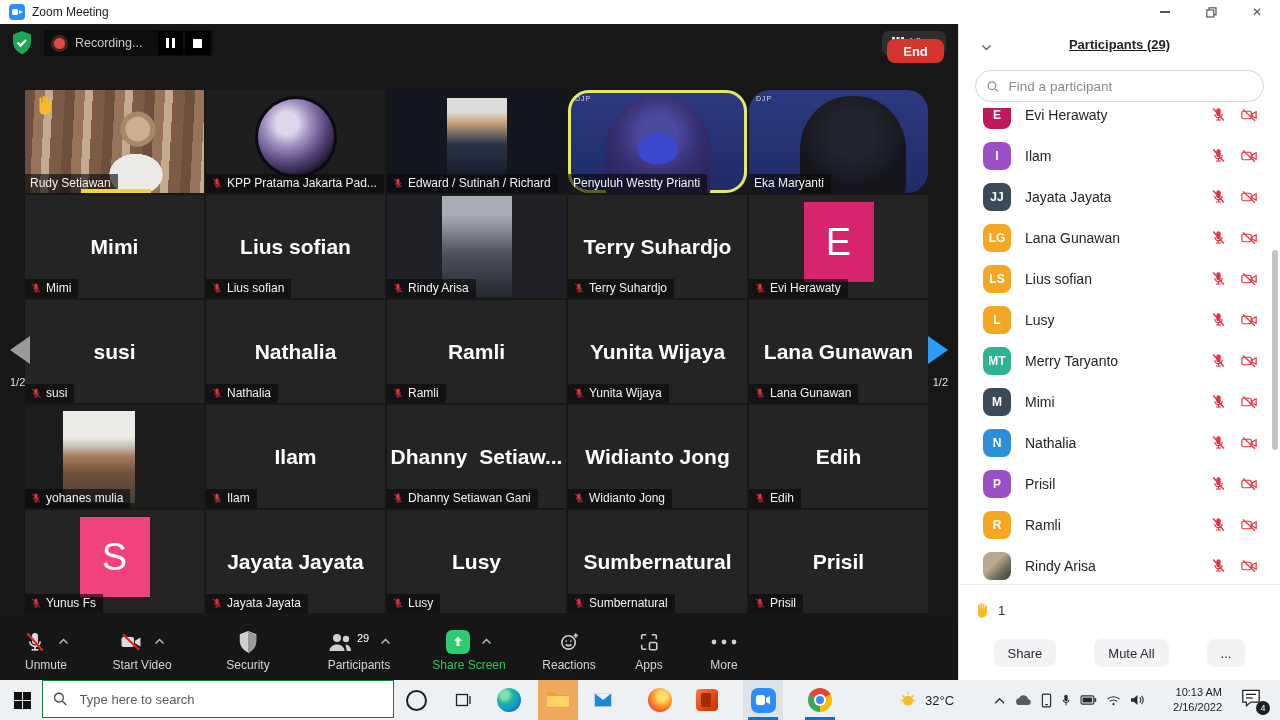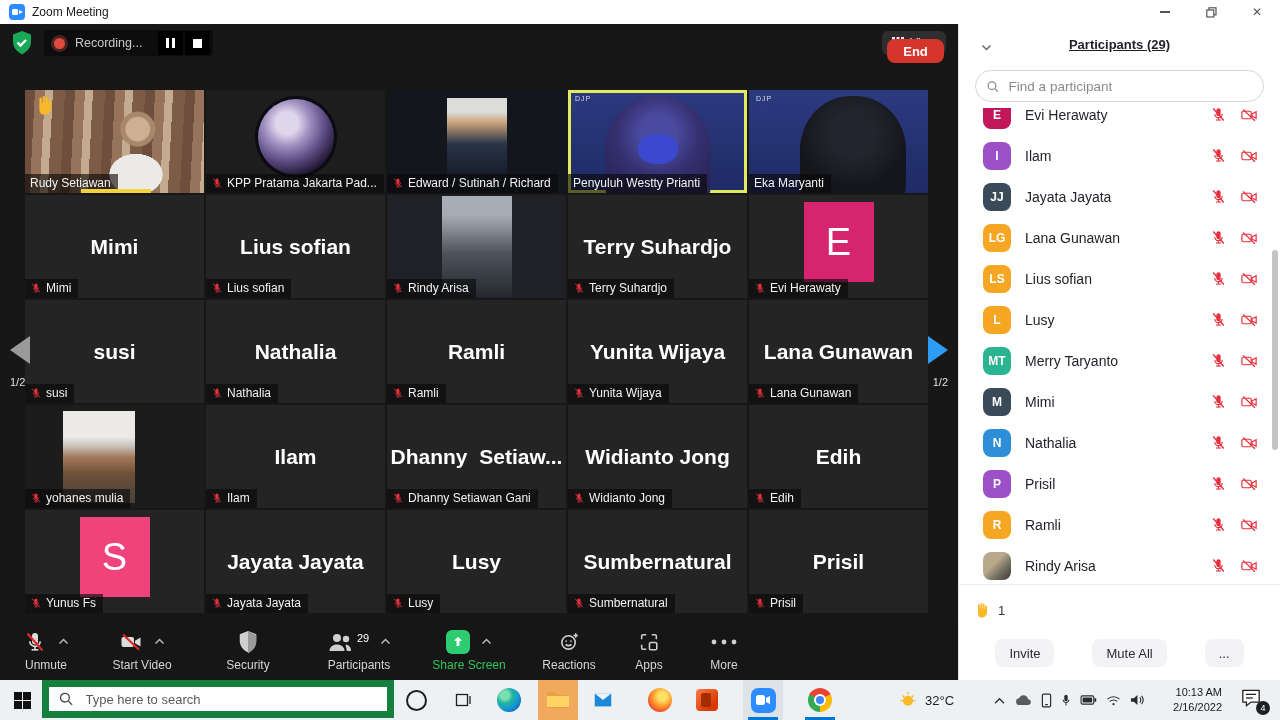--- a/index.html
+++ b/index.html
@@ -44,21 +44,21 @@
   .t-photo-outdoor{background:
     radial-gradient(circle at 63% 38%, #cdb092 0 9%, #a9876a 10% 13%, rgba(0,0,0,0) 14%),
     radial-gradient(ellipse 44px 34px at 62% 82%, #eceae6 0 60%, rgba(0,0,0,0) 61%),
     repeating-linear-gradient(93deg,#6e4e3c 0 10px,#96735a 10px 20px,#c4ab90 20px 28px,#7c5c46 28px 40px); padding-left: 8px;}
   .t-logo{background:#1d1d1d;}
   .t-logo::before{content:"";position:absolute;left:50%;top:46%;transform:translate(-50%,-50%);width:76px;height:76px;border-radius:50%;
     background:radial-gradient(circle at 38% 32%,#ded6ea 0 16%,#a292c2 32%,#5c4a82 55%,#171024 80%);box-shadow:0 0 0 3px #0c0a12;}
   .t-photo-portrait{background:#13161d;}
   .t-photo-portrait::before{content:"";position:absolute;left:50%;top:8%;transform:translateX(-50%);width:60px;height:88px;
     background:linear-gradient(180deg,#dcdcda 0 16%,#caa27a 28%,#2a3448 52%,#10151f 100%);}
-  .t-djp,.t-djp-dark{background:linear-gradient(180deg,#2b3a80 0%,#1f2b66 100%);}
+  .t-djp,.t-djp-dark{background:linear-gradient(180deg,#2b3a80 0%,#1f2b66 100%);border-radius:21px;}
   .djp-person{position:absolute;left:50%;top:60%;transform:translate(-50%,-50%);width:106px;height:112px;border-radius:48% 48% 20% 20%;
     background:radial-gradient(circle at 50% 34%,#4a4aa0 0 20%,#353070 45%,#2a2458 75%);}
   .t-djp .djp-person::after{content:"";position:absolute;left:50%;top:34%;transform:translateX(-50%);width:40px;height:30px;border-radius:46%;background:#3a49d0;}
   .t-djp-dark .djp-person{left:58%;background:radial-gradient(circle at 50% 34%,#23252e 0 24%,#15161c 60%);}
   .djp-mark{position:absolute;left:7px;top:5px;color:rgba(255,255,255,.8);font-size:7px;letter-spacing:1px;z-index:2;}
   .t-photo-phone{background:#1f2126;}
   .t-photo-phone::before{content:"";position:absolute;left:50%;top:1px;transform:translateX(-50%);width:70px;height:101px;
     background:linear-gradient(180deg,#a8adb5 0 18%,#8a8f98 32%,#4e535c 56%,#25282e 100%);}
   .t-photo-indoor{background:#1c1c1c;}
   .t-photo-indoor::before{content:"";position:absolute;left:38px;top:6px;width:72px;height:92px;
@@ -103,21 +103,21 @@
   .p-scroll{position:absolute;right:2px;top:226px;width:6px;height:200px;border-radius:3px;background:#c4c4c4;}
   .p-div{position:absolute;left:0;right:0;bottom:95px;border-top:1px solid #ebebeb;}
   .p-hands{position:absolute;left:14px;bottom:60px;display:flex;align-items:center;gap:8px;font-size:13px;color:#333;}
   .p-btns{position:absolute;left:0;right:0;bottom:13px;display:flex;justify-content:center;gap:38px;}
   .p-btn{background:#f3f3f6;border:none;border-radius:8px;height:28px;padding:0 14px;font-size:13px;color:#2a2a33;font-family:"Liberation Sans",sans-serif;}
 
   
   .taskbar{position:absolute;left:0;bottom:0;right:0;height:40px;background:#eef1f3;z-index:20;}
   .tk{position:absolute;top:0;width:40px;height:40px;display:flex;align-items:center;justify-content:center;}
   .start{left:2px;}
-  .tsearch{position:absolute;left:42px;top:0;width:352px;height:38px;background:#fff;border:7px solid #15803d;display:flex;align-items:center;padding:0 10px;gap:10px;box-sizing:border-box;}
+  .tsearch{position:absolute;left:42px;top:0;width:352px;height:38px;background:#fff;border:1px solid #15803d;display:flex;align-items:center;padding:0 10px;gap:10px;box-sizing:border-box;}
   .tsearch input{border:none;outline:none;font-size:13px;color:#444;width:100%;font-family:"Liberation Sans",sans-serif;}
   .tsearch input::placeholder{color:#5a5a5a;}
   .cortana-o{width:17px;height:17px;border:2.5px solid #1f1f1f;border-radius:50%;}
   .folder-hl{background:#f1a95e;}
   .active-app{background:#dde3e7;}
   .underline::after{content:"";position:absolute;left:5px;right:5px;bottom:0;height:3px;background:#0078d7;}
   .ic-edge{width:24px;height:24px;border-radius:50%;background:radial-gradient(circle at 32% 30%,#7be0b0 0 18%,#23b3a0 35%,#1397d5 60%,#0a63b5 85%);}
   .ic-ff{width:24px;height:24px;border-radius:50%;background:radial-gradient(circle at 60% 35%,#ffe066 0 20%,#ff9e2c 45%,#f0592c 70%,#c22a6c 95%);}
   .ic-office{width:22px;height:22px;border-radius:4px;background:linear-gradient(135deg,#ff7a45,#d83b01 75%);position:relative;}
   .ic-office::after{content:"";position:absolute;left:5px;top:4px;width:10px;height:14px;background:#a32d00;border-radius:2px;}
@@ -847,21 +847,21 @@
         </div>
       <div class="p-scroll"></div>
       <div class="p-div"></div>
       <div class="p-hands">
         <svg width="17" height="19" viewBox="0 0 24 26" fill="#f7b928">
             <path d="M7 12V5.5a1.3 1.3 0 0 1 2.6 0V10h.8V3.8a1.3 1.3 0 0 1 2.6 0V10h.8V4.8a1.3 1.3 0 0 1 2.6 0V11h.8V7.3a1.3 1.3 0 0 1 2.6 0v8.2c0 4.4-3 7.5-7.4 7.5S7 20 7 16.5z"></path>
           </svg>
         <span>1</span>
       </div>
       <div class="p-btns">
-        <button class="p-btn">Invite</button>
+        <button class="p-btn">Share</button>
         <button class="p-btn">Mute All</button>
         <button class="p-btn">...</button>
       </div>
     </div>
   </div>
 
   <div class="taskbar">
     <div class="tk start">
       <svg width="17" height="17" viewBox="0 0 17 17" fill="#111">
           <rect width="8" height="8"></rect>

